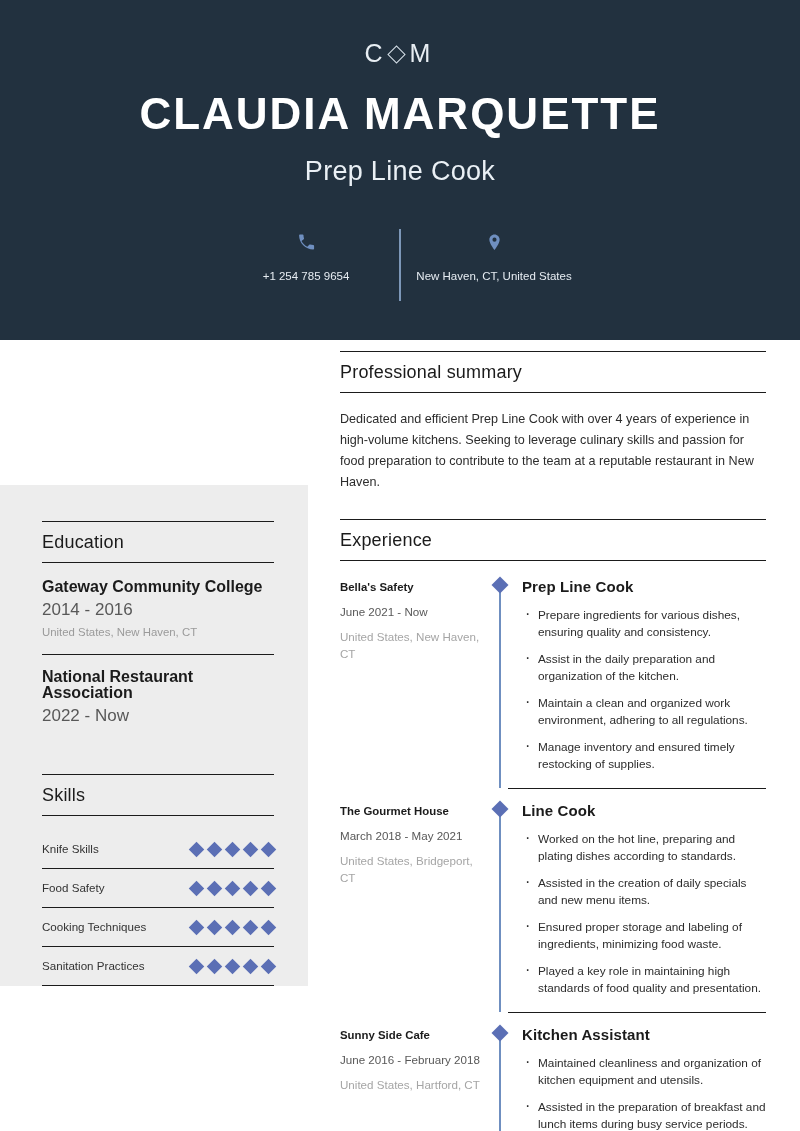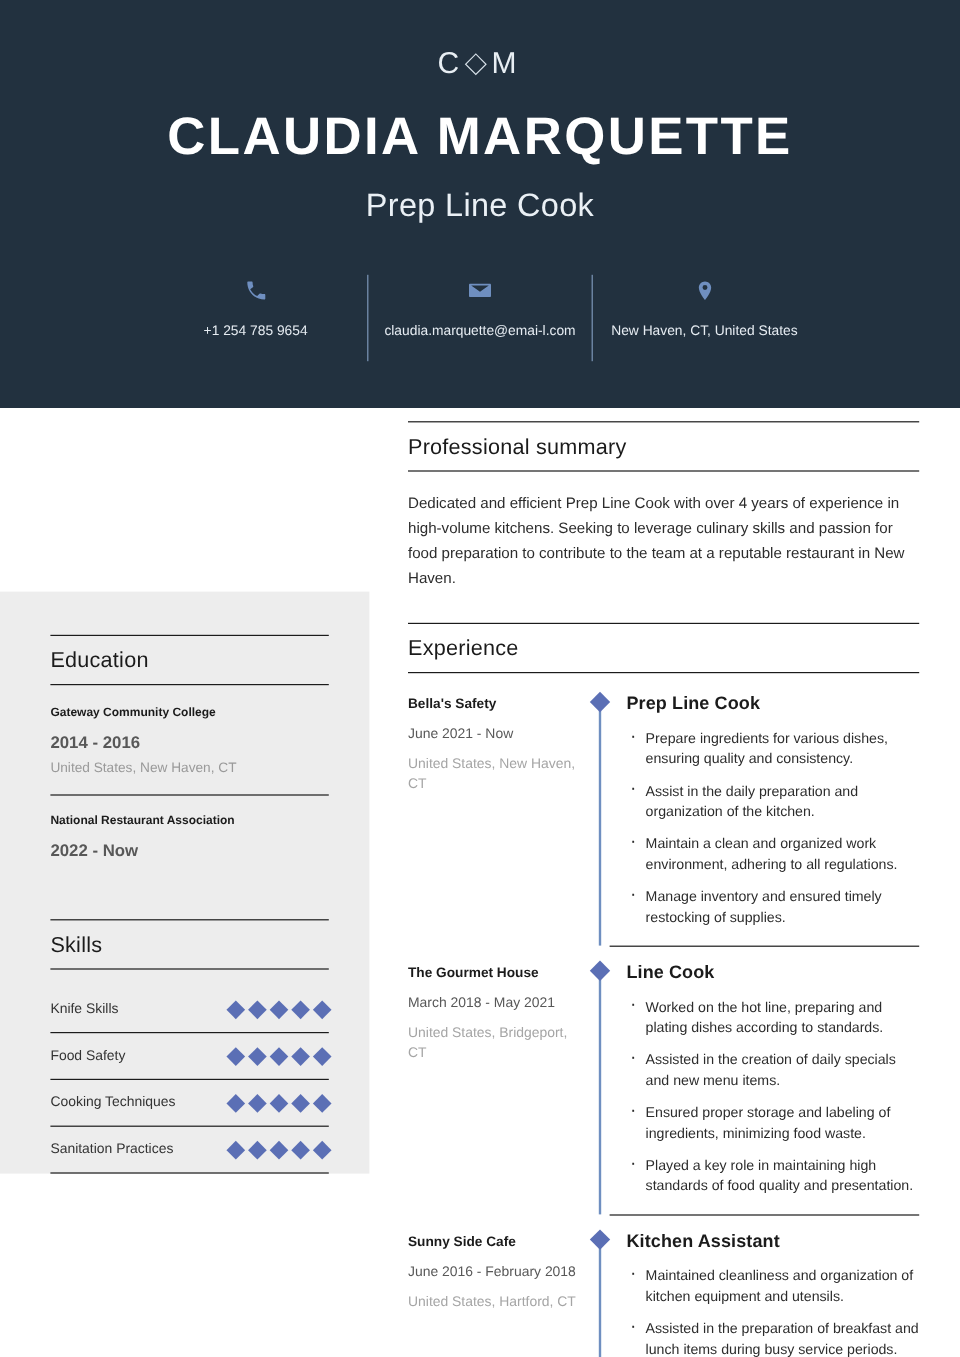--- a/index.html
+++ b/index.html
@@ -144,32 +144,31 @@
 
   
   .edu-item {
     padding: 2px 0 14px 0;
   }
   .edu-item + .edu-item {
     border-top: 1.4px solid #1b1b1b;
     padding-top: 14px;
   }
   .edu-school {
-    font-size: 10px;
+    font-size: 16px;
     font-weight: 700;
     color: #1b1b1b;
     line-height: 16px;
     margin-bottom: 7px;
   }
   .edu-dates {
-    font-size: 14px;
+    font-size: 17px;
     color: #585858;
     line-height: 16px;
     margin-bottom: 6px;
-    font-weight: bold;
   }
   .edu-loc {
     font-size: 11.4px;
     color: #9a9a9a;
     line-height: 16px;
   }
 
   .skills-block { margin-top: 30px; }
   .skill-row {
     display: flex;
@@ -323,28 +322,20 @@
         <div class="contact-icon">
           <svg width="20" height="20" viewBox="0 0 24 24" aria-hidden="true">
             <path fill="#6f8fc0" d="M6.6 10.8c1.5 3 4 5.4 7 6.9l2.3-2.3c.3-.3.7-.4 1.1-.3 1.2.4 2.4.6 3.7.6.6 0 1 .4 1 1V20c0 .6-.4 1-1 1-9.4 0-17-7.6-17-17 0-.6.4-1 1-1h3.3c.6 0 1 .4 1 1 0 1.3.2 2.5.6 3.7.1.4 0 .8-.3 1.1l-2.7 2z"></path>
           </svg>
         </div>
         <div class="contact-text">+1 254 785 9654</div>
       </div>
 
       <div class="contact-divider"></div>
 
-      <div class="contact-block">
-        <div class="contact-icon">
-          <svg width="22" height="22" viewBox="0 0 24 24" aria-hidden="true">
-            <path fill="#6f8fc0" d="M3 6h18c.55 0 1 .45 1 1v10c0 .55-.45 1-1 1H3c-.55 0-1-.45-1-1V7c0-.55.45-1 1-1zm9 7.2L20 7.6H4l8 5.6z"></path>
-          </svg>
-        </div>
-        <div class="contact-text">claudia.marquette@emai-l.com</div>
-      </div>
 
       <div class="contact-divider"></div>
 
       <div class="contact-block">
         <div class="contact-icon">
           <svg width="19" height="19" viewBox="0 0 24 24" aria-hidden="true">
             <path fill="#6f8fc0" d="M12 2C8.4 2 5.5 4.9 5.5 8.5c0 4.9 6.5 13 6.5 13s6.5-8.1 6.5-13C18.5 4.9 15.6 2 12 2zm0 9a2.6 2.6 0 1 1 0-5.2A2.6 2.6 0 0 1 12 11z"></path>
           </svg>
         </div>
         <div class="contact-text">New Haven, CT, United States</div>

